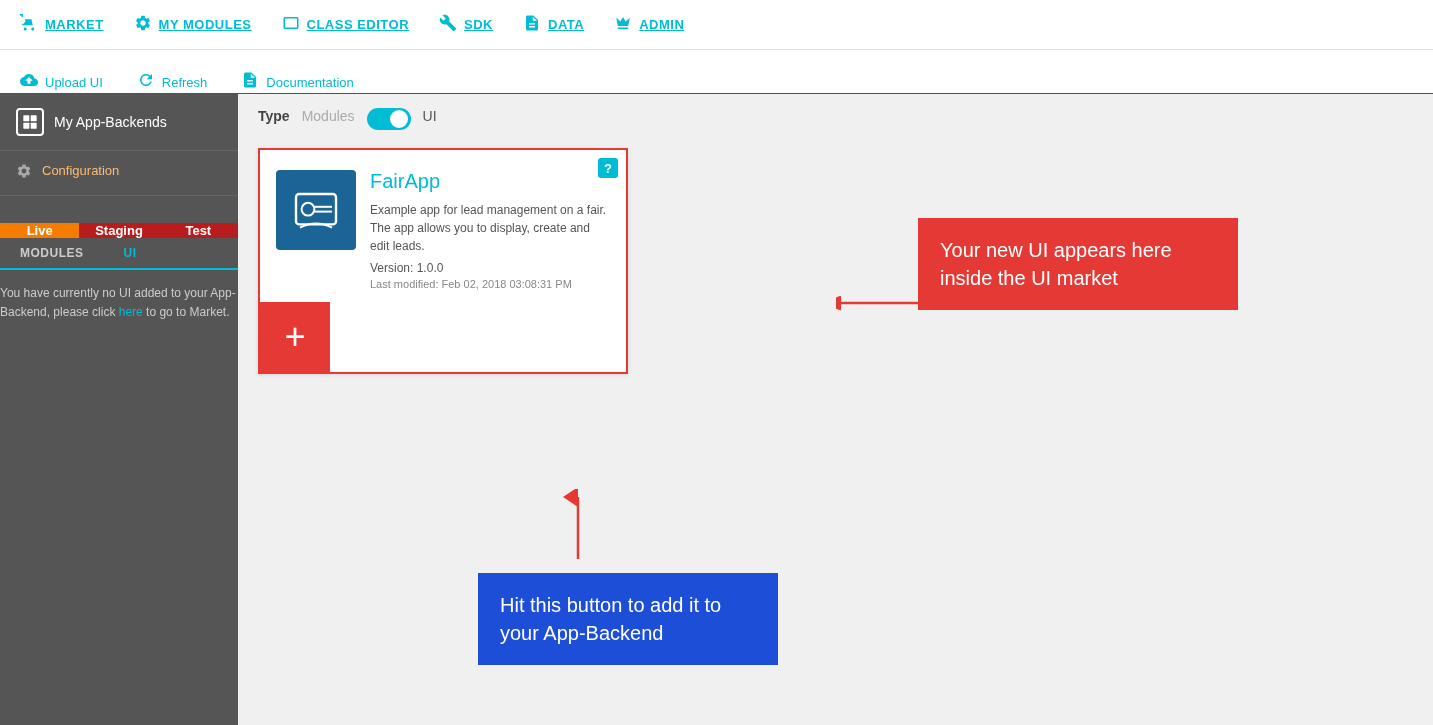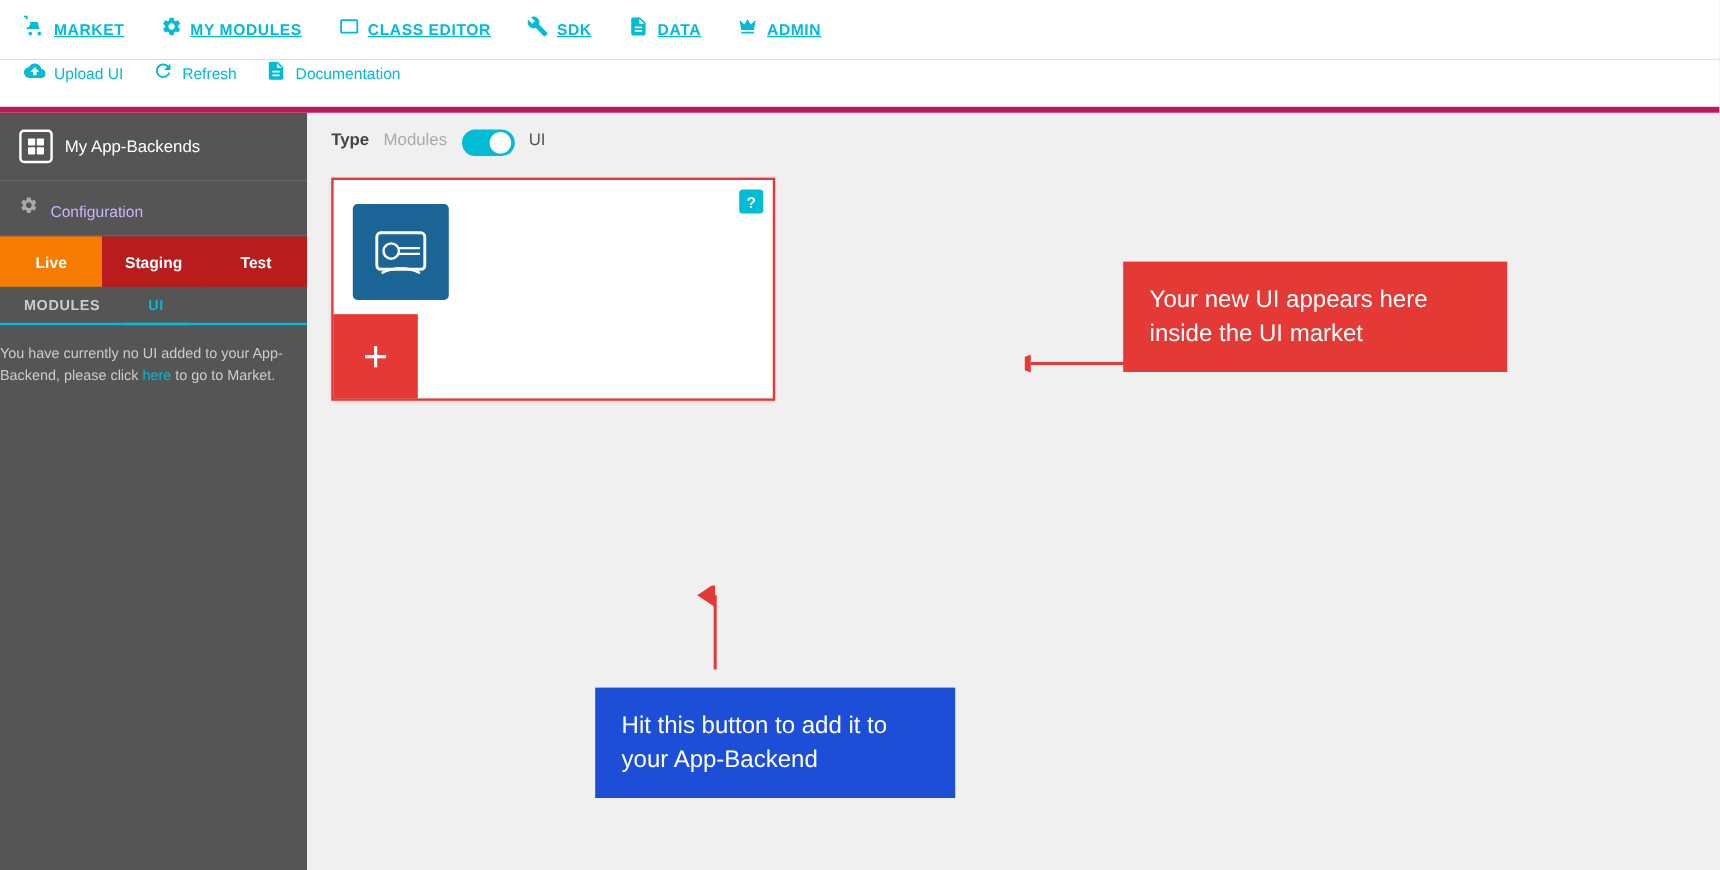--- a/index.html
+++ b/index.html
@@ -27,47 +27,47 @@
       letter-spacing: 0.5px;
       text-decoration: underline;
     }
     .top-nav-item .nav-icon {
       font-size: 16px;
     }
 
     
     .sub-toolbar {
       background: #fff;
-      border-bottom: 5px solid #be185d;
-      display: flex;
-      align-items: flex-start;
+      border-bottom: 1px solid #be185d;
+      display: flex;
+      align-items: flex-end;
       height: 44px;
       padding: 0 20px;
-      gap: 24px;
+      gap: 34px;
     }
     .sub-toolbar-item {
       display: flex;
       align-items: center;
       gap: 7px;
       color: #00bcd4;
       font-size: 13px;
       cursor: pointer;
     }
     .sub-toolbar-item .tb-icon { font-size: 16px; }
 
     
     .main-layout {
       display: flex;
       flex: 1;
       overflow: hidden;
     }
 
     
     .sidebar {
-      width: 256px;
+      width: 238px;
       background: #555;
       flex-shrink: 0;
       display: flex;
       flex-direction: column;
     }
     .sidebar-app-title {
       display: flex;
       align-items: center;
       gap: 10px;
       padding: 14px 16px;
@@ -81,33 +81,34 @@
       height: 28px;
       border: 2px solid #fff;
       border-radius: 4px;
       display: flex;
       align-items: center;
       justify-content: center;
       font-size: 14px;
     }
     .sidebar-config {
       display: flex;
-      align-items: flex-end;
+      align-items: flex-start;
       gap: 10px;
       padding: 12px 16px;
-      color: #c4b5fd;
+      color: #fdba74;
       font-size: 13px;
       border-bottom: 1px solid #666;
     }
     .sidebar-config .cfg-icon { font-size: 16px; }
 
     
     .env-tabs {
       display: flex;
       height: 42px;
+      align-items: flex-end;
     }
     .env-tab {
       flex: 1;
       display: flex;
       align-items: center;
       justify-content: center;
       font-size: 13px;
       font-weight: 600;
       cursor: pointer;
       color: #fff;
@@ -528,20 +529,26 @@
         <div class="app-card-body">
           <div class="app-card-icon">
             <svg width="50" height="50" viewBox="0 0 60 60" fill="none">
               <rect x="5" y="10" width="50" height="38" rx="4" stroke="white" stroke-width="3" fill="none"></rect>
               <circle cx="20" cy="29" r="8" stroke="white" stroke-width="2.5" fill="none"></circle>
               <line x1="28" y1="32" x2="50" y2="32" stroke="white" stroke-width="2.5"></line>
               <line x1="28" y1="26" x2="50" y2="26" stroke="white" stroke-width="2.5"></line>
               <path d="M10 52 Q30 42 50 52" stroke="white" stroke-width="2.5" fill="none"></path>
             </svg>
           </div>
+          <div class="app-card-info">
+            <div class="app-card-name">FairApp</div>
+            <div class="app-card-desc">Example app for lead management on a fair. The app allows you to display, create and edit leads.</div>
+            <div class="app-card-version">Version: 1.0.0</div>
+            <div class="app-card-modified">Last modified: Feb 02, 2018 03:08:31 PM</div>
+          </div>
         </div>
         <div class="app-card-footer">
           <div class="add-btn">
             <span class="add-btn-plus">+</span>
           </div>
         </div>
       </div>
 
       <div class="arrow-right">
         <svg width="100" height="40" viewBox="0 0 100 40">

